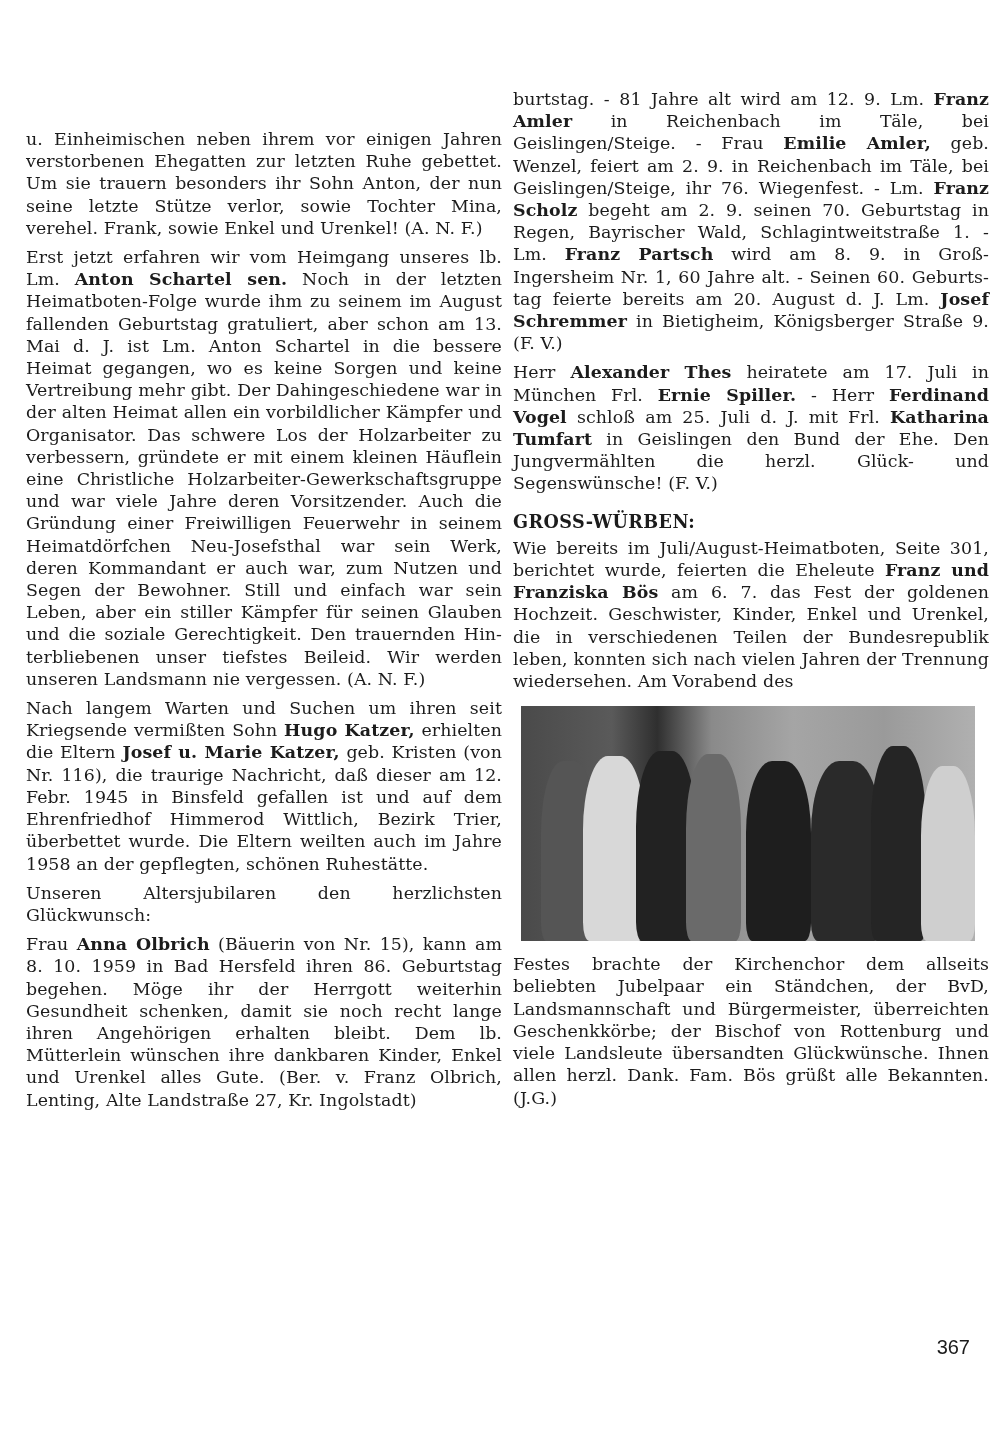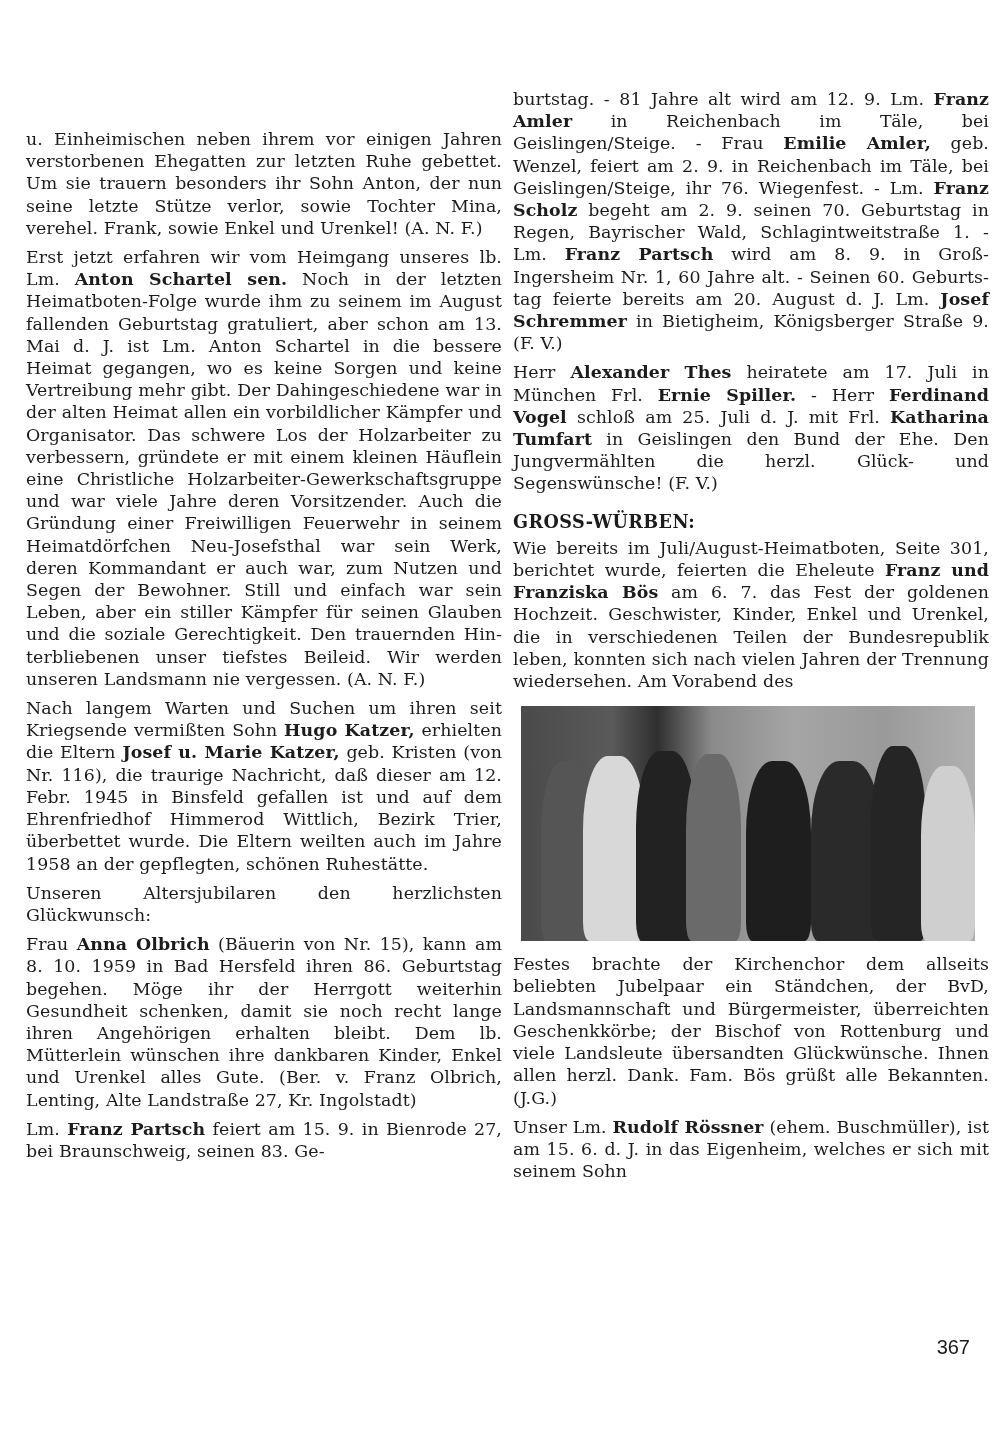--- a/index.html
+++ b/index.html
@@ -34,35 +34,33 @@
 </style>
 </head>
 <body>
 
 <div class="col left">
   <p><span>u. Einheimischen neben ihrem vor einigen Jahren verstorbenen Ehegatten zur letzten Ruhe gebettet. Um sie trauern besonders ihr Sohn Anton, der nun seine letzte Stütze verlor, sowie Tochter Mina, verehel. Frank, sowie Enkel und Urenkel! (A. N. F.)</span></p>
   <p><span>Erst jetzt erfahren wir vom Heimgang unseres lb. Lm. </span><b>Anton Schartel sen.</b><span> Noch in der letzten Heimatboten-Folge wurde ihm zu seinem im August fallenden Ge­burtstag gratuliert, aber schon am 13. Mai d. J. ist Lm. Anton Schartel in die bessere Heimat gegangen, wo es keine Sorgen und keine Vertreibung mehr gibt. Der Dahinge­schiedene war in der alten Heimat allen ein vorbildlicher Kämpfer und Organisator. Das schwere Los der Holzarbeiter zu ver­bessern, gründete er mit einem kleinen Häuflein eine Christliche Holzarbeiter-Ge­werkschaftsgruppe und war viele Jahre deren Vorsitzender. Auch die Gründung einer Freiwilligen Feuerwehr in seinem Heimatdörfchen Neu-Josefsthal war sein Werk, deren Kommandant er auch war, zum Nutzen und Segen der Bewohner. Still und einfach war sein Leben, aber ein stil­ler Kämpfer für seinen Glauben und die soziale Gerechtigkeit. Den trauernden Hin­terbliebenen unser tiefstes Beileid. Wir werden unseren Landsmann nie vergessen. (A. N. F.)</span></p>
   <p><span>Nach langem Warten und Suchen um ihren seit Kriegsende vermißten Sohn </span><b>Hugo Katzer,</b><span> erhielten die Eltern </span><b>Josef u. Marie Katzer,</b><span> geb. Kristen (von Nr. 116), die traurige Nachricht, daß dieser am 12. Febr. 1945 in Binsfeld gefallen ist und auf dem Ehrenfriedhof Himmerod Wittlich, Bezirk Trier, überbettet wurde. Die Eltern weilten auch im Jahre 1958 an der gepflegten, schönen Ruhestätte.</span></p>
   <p><span>Unseren Altersjubilaren den herzlichsten Glückwunsch:</span></p>
   <p><span>Frau </span><b>Anna Olbrich</b><span> (Bäuerin von Nr. 15), kann am 8. 10. 1959 in Bad Hersfeld ihren 86. Geburtstag begehen. Möge ihr der Herr­gott weiterhin Gesundheit schenken, damit sie noch recht lange ihren Angehörigen er­halten bleibt. Dem lb. Mütterlein wünschen ihre dankbaren Kinder, Enkel und Urenkel alles Gute. (Ber. v. Franz Olbrich, Lenting, Alte Landstraße 27, Kr. Ingolstadt)</span></p>
-  <p><span>Lm. </span><b>Franz Partsch</b><span> feiert am 15. 9. in Bien­rode 27, bei Braunschweig, seinen 83. Ge-</span></p>
 </div>
 
 <div class="col right">
   <p><span>burtstag. - 81 Jahre alt wird am 12. 9. Lm. </span><b>Franz Amler</b><span> in Reichenbach im Täle, bei Geislingen/Steige. - Frau </span><b>Emilie Amler,</b><span> geb. Wenzel, feiert am 2. 9. in Reichenbach im Täle, bei Geislingen/Steige, ihr 76. Wie­genfest. - Lm. </span><b>Franz Scholz</b><span> begeht am 2. 9. seinen 70. Geburtstag in Regen, Bayrischer Wald, Schlagintweitstraße 1. - Lm. </span><b>Franz Partsch</b><span> wird am 8. 9. in Groß-Ingersheim Nr. 1, 60 Jahre alt. - Seinen 60. Geburts­tag feierte bereits am 20. August d. J. Lm. </span><b>Josef Schremmer</b><span> in Bietigheim, Königs­berger Straße 9. (F. V.)</span></p>
   <p><span>Herr </span><b>Alexander Thes</b><span> heiratete am 17. Juli in München Frl. </span><b>Ernie Spiller.</b><span> - Herr </span><b>Fer­dinand Vogel</b><span> schloß am 25. Juli d. J. mit Frl. </span><b>Katharina Tumfart</b><span> in Geislingen den Bund der Ehe. Den Jungvermählten die herzl. Glück- und Segenswünsche! (F. V.)</span></p>
   <p class="heading">GROSS-WÜRBEN:</p>
   <p><span>Wie bereits im Juli/August-Heimatboten, Seite 301, berichtet wurde, feierten die Eheleute </span><b>Franz und Franziska Bös</b><span> am 6. 7. das Fest der goldenen Hochzeit. Geschwi­ster, Kinder, Enkel und Urenkel, die in verschiedenen Teilen der Bundesrepublik leben, konnten sich nach vielen Jahren der Trennung wiedersehen. Am Vorabend des</span></p>
   <div class="photo" title="group-photo-golden-wedding">
     <div class="fig" style="left:20px;top:55px;width:55px;height:180px;background:#555;"></div>
     <div class="fig" style="left:62px;top:50px;width:62px;height:185px;background:#d8d8d8;"></div>
     <div class="fig" style="left:115px;top:45px;width:60px;height:190px;background:#222;"></div>
     <div class="fig" style="left:165px;top:48px;width:55px;height:187px;background:#6a6a6a;"></div>
     <div class="fig" style="left:225px;top:55px;width:65px;height:180px;background:#1e1e1e;"></div>
     <div class="fig" style="left:290px;top:55px;width:70px;height:180px;background:#2a2a2a;"></div>
     <div class="fig" style="left:350px;top:40px;width:55px;height:195px;background:#252525;"></div>
     <div class="fig" style="left:400px;top:60px;width:54px;height:175px;background:#cfcfcf;"></div>
   </div>
   <p><span>Festes brachte der Kirchenchor dem allseits beliebten Jubelpaar ein Ständchen, der BvD, Landsmannschaft und Bürgermeister, überreichten Geschenkkörbe; der Bischof von Rottenburg und viele Landsleute über­sandten Glückwünsche. Ihnen allen herzl. Dank. Fam. Bös grüßt alle Bekannten. (J.G.)</span></p>
-  <p><span>Unser Lm. </span><b>Rudolf Rössner</b><span> (ehem. Busch­müller), ist am 15. 6. d. J. in das Eigen­heim, welches er sich mit seinem Sohn</span></p>
 </div>
 
 <div class="page-number">367</div>
 
 </body></html>

